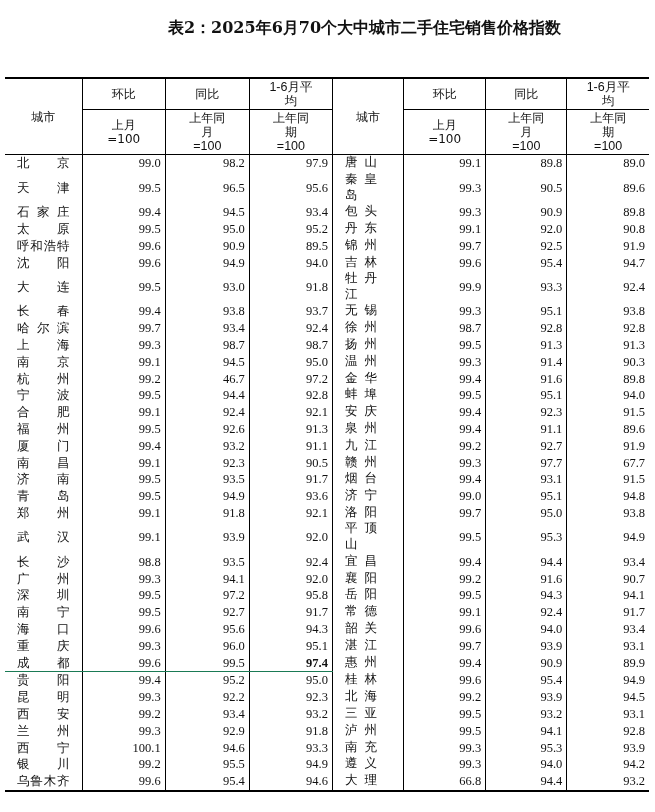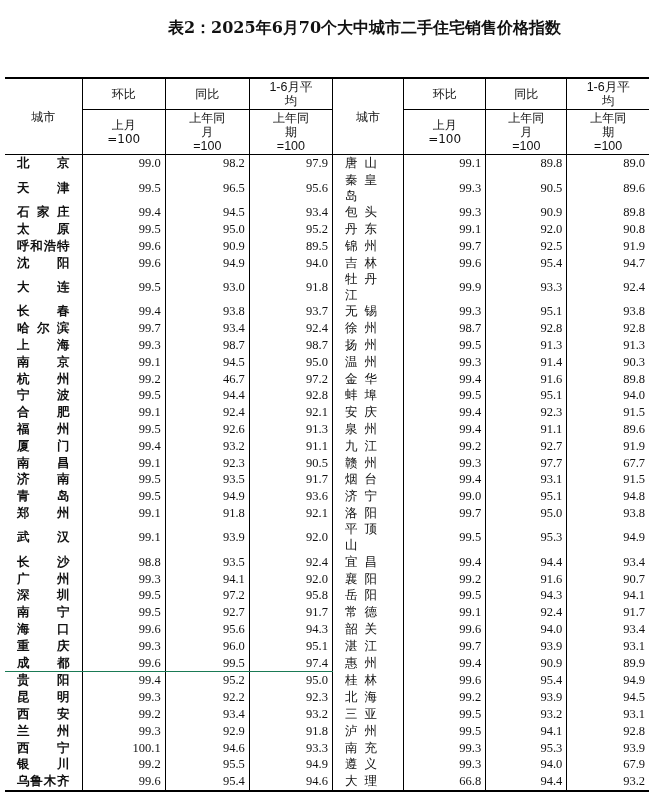--- a/index.html
+++ b/index.html
@@ -13,22 +13,22 @@
   col.city2 { width: 71px; } col.d1 { width: 82px; } col.d2 { width: 81px; } col.d3 { width: 82px; }
   th { font-weight: normal; font-size: 12px; font-family: "DejaVu Sans", sans-serif; line-height: 14px;
        border-left: 1px solid #000; border-bottom: 1px solid #000; padding: 1px 18px; }
   th.first { border-left: none; }
   th .num { font-family: Liberation Sans, sans-serif; font-size: 12.5px; }
   tr.h1 th { height: 16px; }
   tr.h2 th { height: 30px; }
   td { font-size: 12.5px; font-family: "Liberation Serif", serif; height: 16.8px; padding: 0 4px;
        line-height: 16px; text-align: right; border-left: 1px solid #000; }
   td.city { text-align: justify; text-align-last: justify; font-family: "DejaVu Sans", sans-serif;
-            font-size: 12.5px; padding: 0 12px 0 12px; border-left: none; letter-spacing: 0; font-weight: bold; }
-  td.city2 { text-align: justify; text-align-last: justify; font-family: Liberation Serif, serif;
+            font-size: 12.5px; padding: 0 12px 0 12px; border-left: none; letter-spacing: 0; }
+  td.city2 { text-align: justify; text-align-last: justify; font-family: Liberation Mono, monospace;
              font-size: 12.5px; padding: 0 26px 0 12px; }
   tr.sep td.lh { border-bottom: 1px solid #1a7a55; }
 </style>
 </head>
 <body>
 
 <div class="title">表2：2025年6月70个大中城市二手住宅销售价格指数</div>
 
 <table>
   <colgroup>
@@ -329,21 +329,21 @@
         <td class="lh">95.1</td>
         <td class="city2">湛江</td>
         <td>99.7</td>
         <td>93.9</td>
         <td>93.1</td>
       </tr>
       <tr class="sep">
         <td class="city lh" style="border-bottom: 1px solid rgb(26, 122, 85);">成都</td>
         <td class="lh" style="border-bottom: 1px solid rgb(26, 122, 85);">99.6</td>
         <td class="lh" style="border-bottom: 1px solid rgb(26, 122, 85);">99.5</td>
-        <td class="lh" style="border-bottom: 1px solid rgb(26, 122, 85);">97.4</td>
+        <td class="lh" style="border-bottom: 1px solid rgb(26, 122, 85); font-weight: bold;">97.4</td>
         <td class="city2">惠州</td>
         <td>99.4</td>
         <td>90.9</td>
         <td>89.9</td>
       </tr>
       <tr>
         <td class="city lh">贵阳</td>
         <td class="lh">99.4</td>
         <td class="lh">95.2</td>
         <td class="lh">95.0</td>
@@ -393,21 +393,21 @@
         <td>93.9</td>
       </tr>
       <tr>
         <td class="city lh">银川</td>
         <td class="lh">99.2</td>
         <td class="lh">95.5</td>
         <td class="lh">94.9</td>
         <td class="city2">遵义</td>
         <td>99.3</td>
         <td>94.0</td>
-        <td>67.9</td>
+        <td>94.2</td>
       </tr>
       <tr>
         <td class="city lh">乌鲁木齐</td>
         <td class="lh">99.6</td>
         <td class="lh">95.4</td>
         <td class="lh">94.6</td>
         <td class="city2">大理</td>
         <td>66.8</td>
         <td>94.4</td>
         <td>93.2</td>

